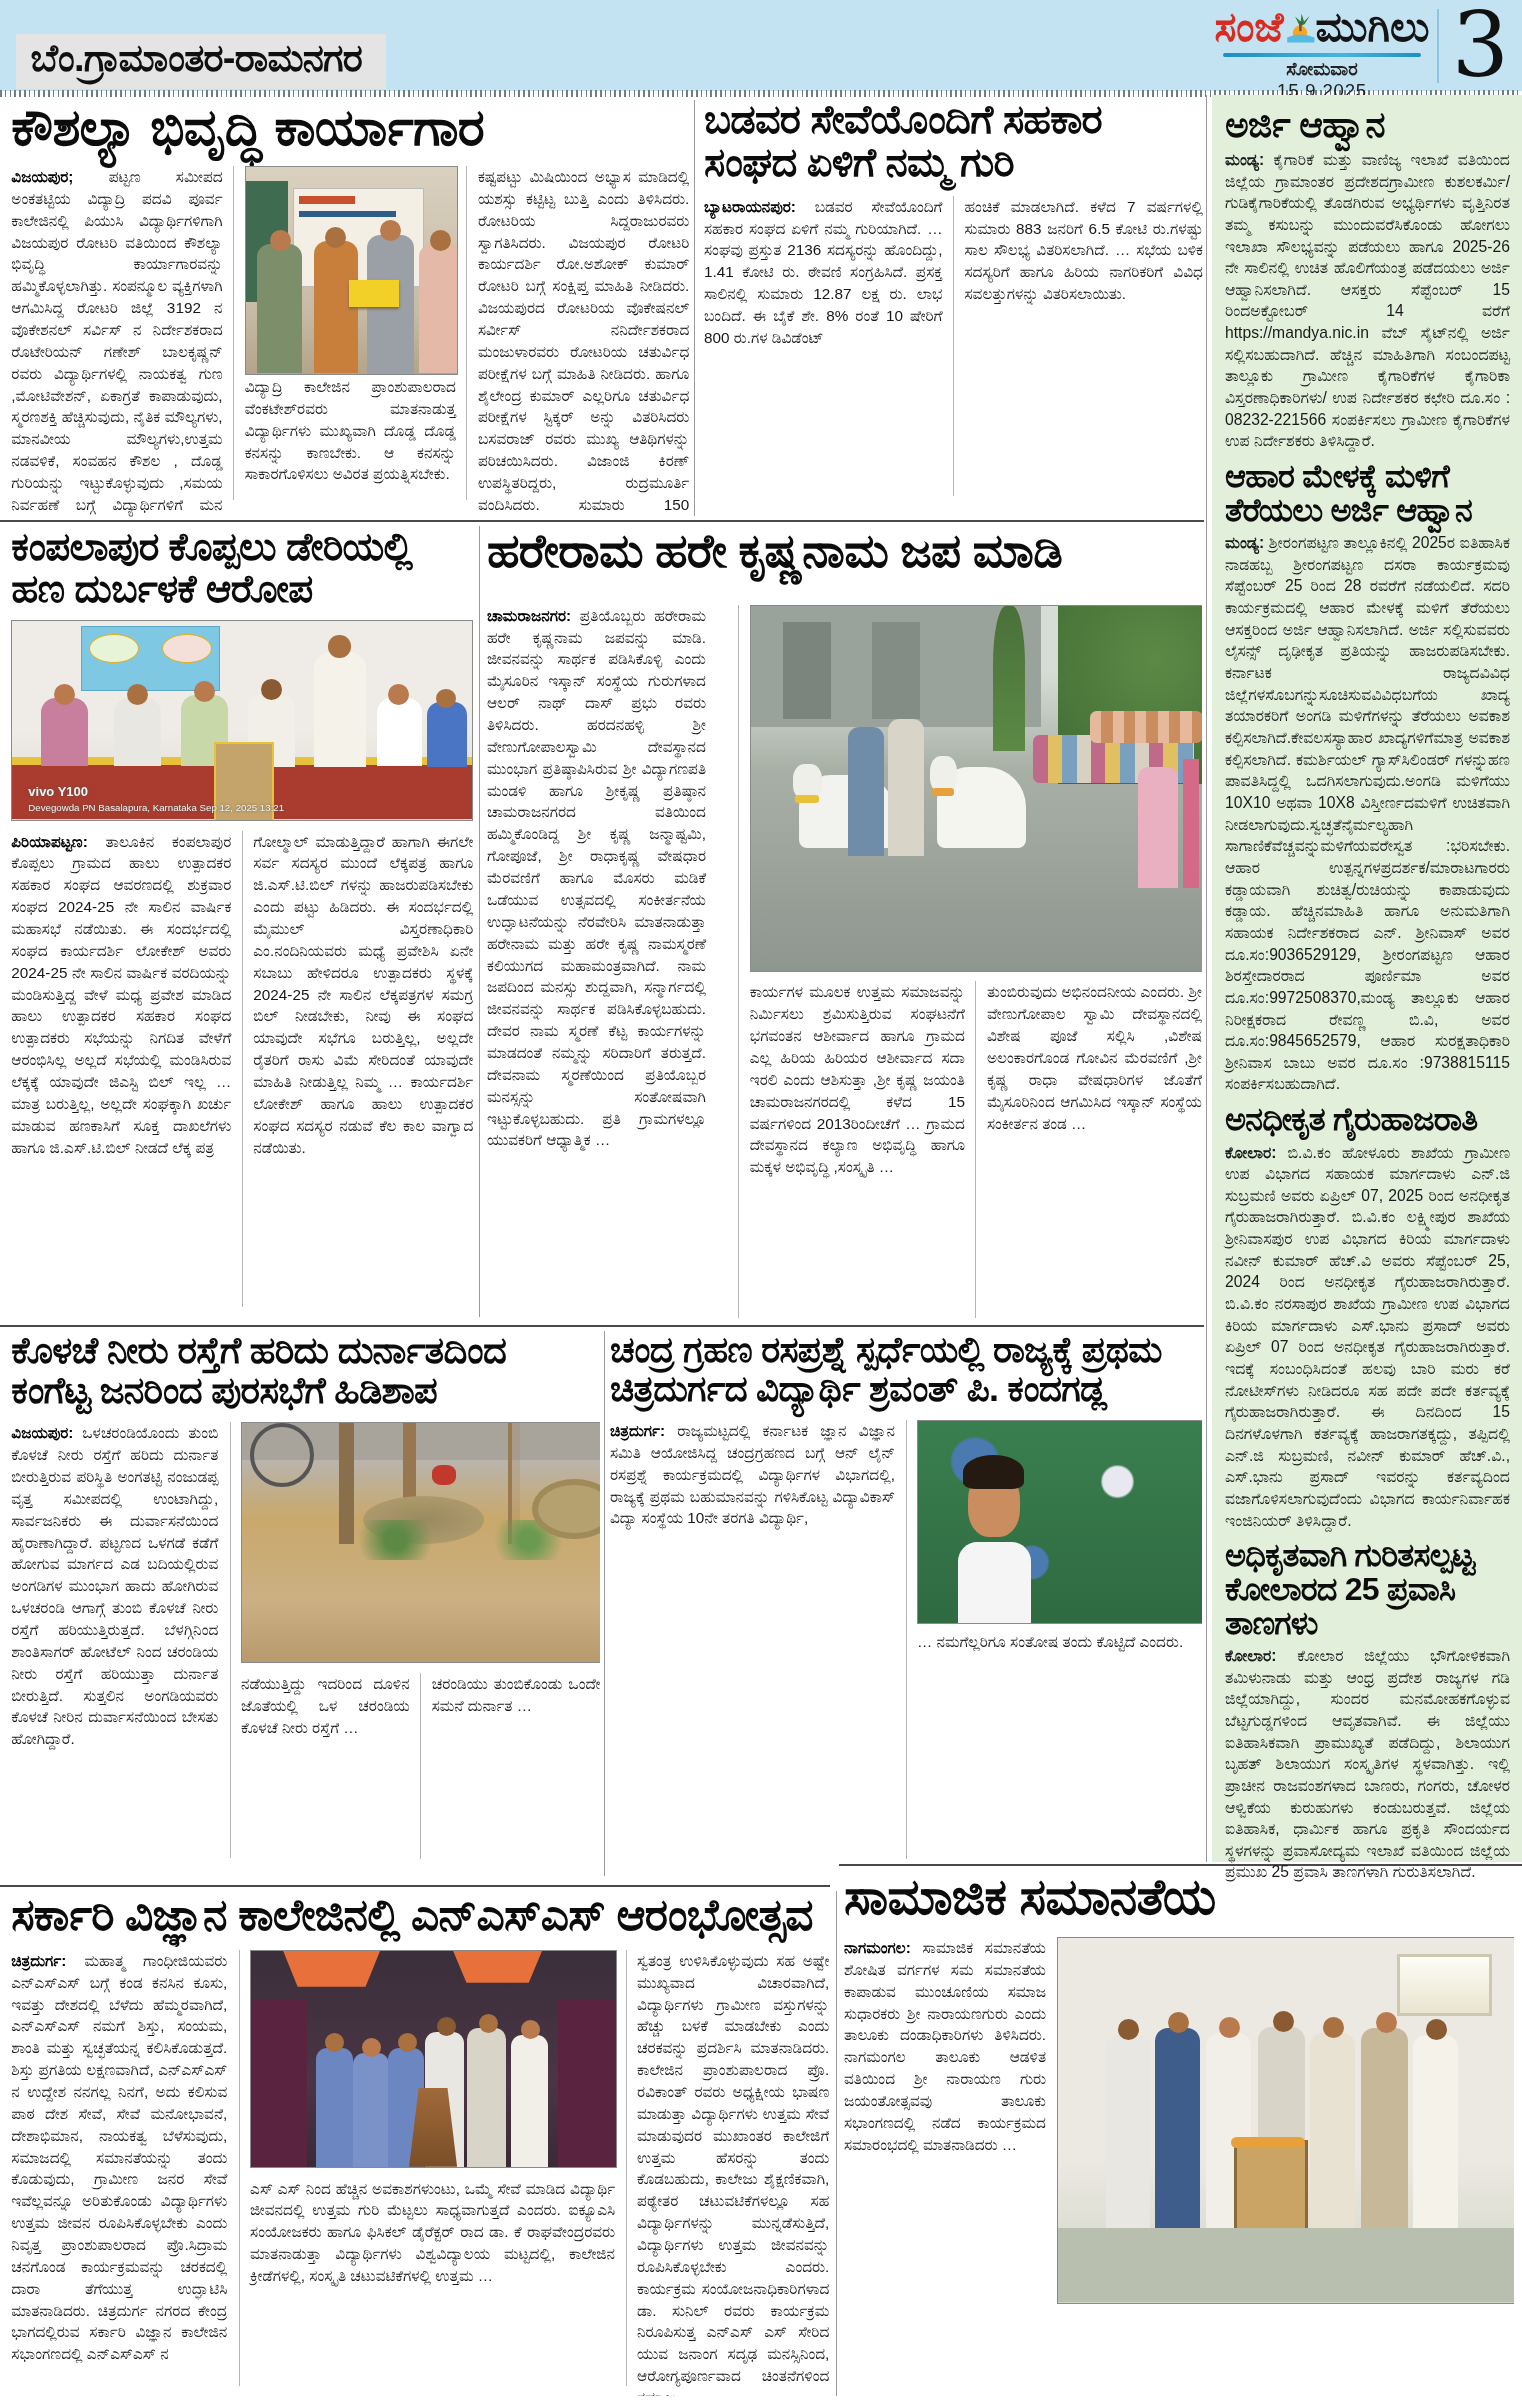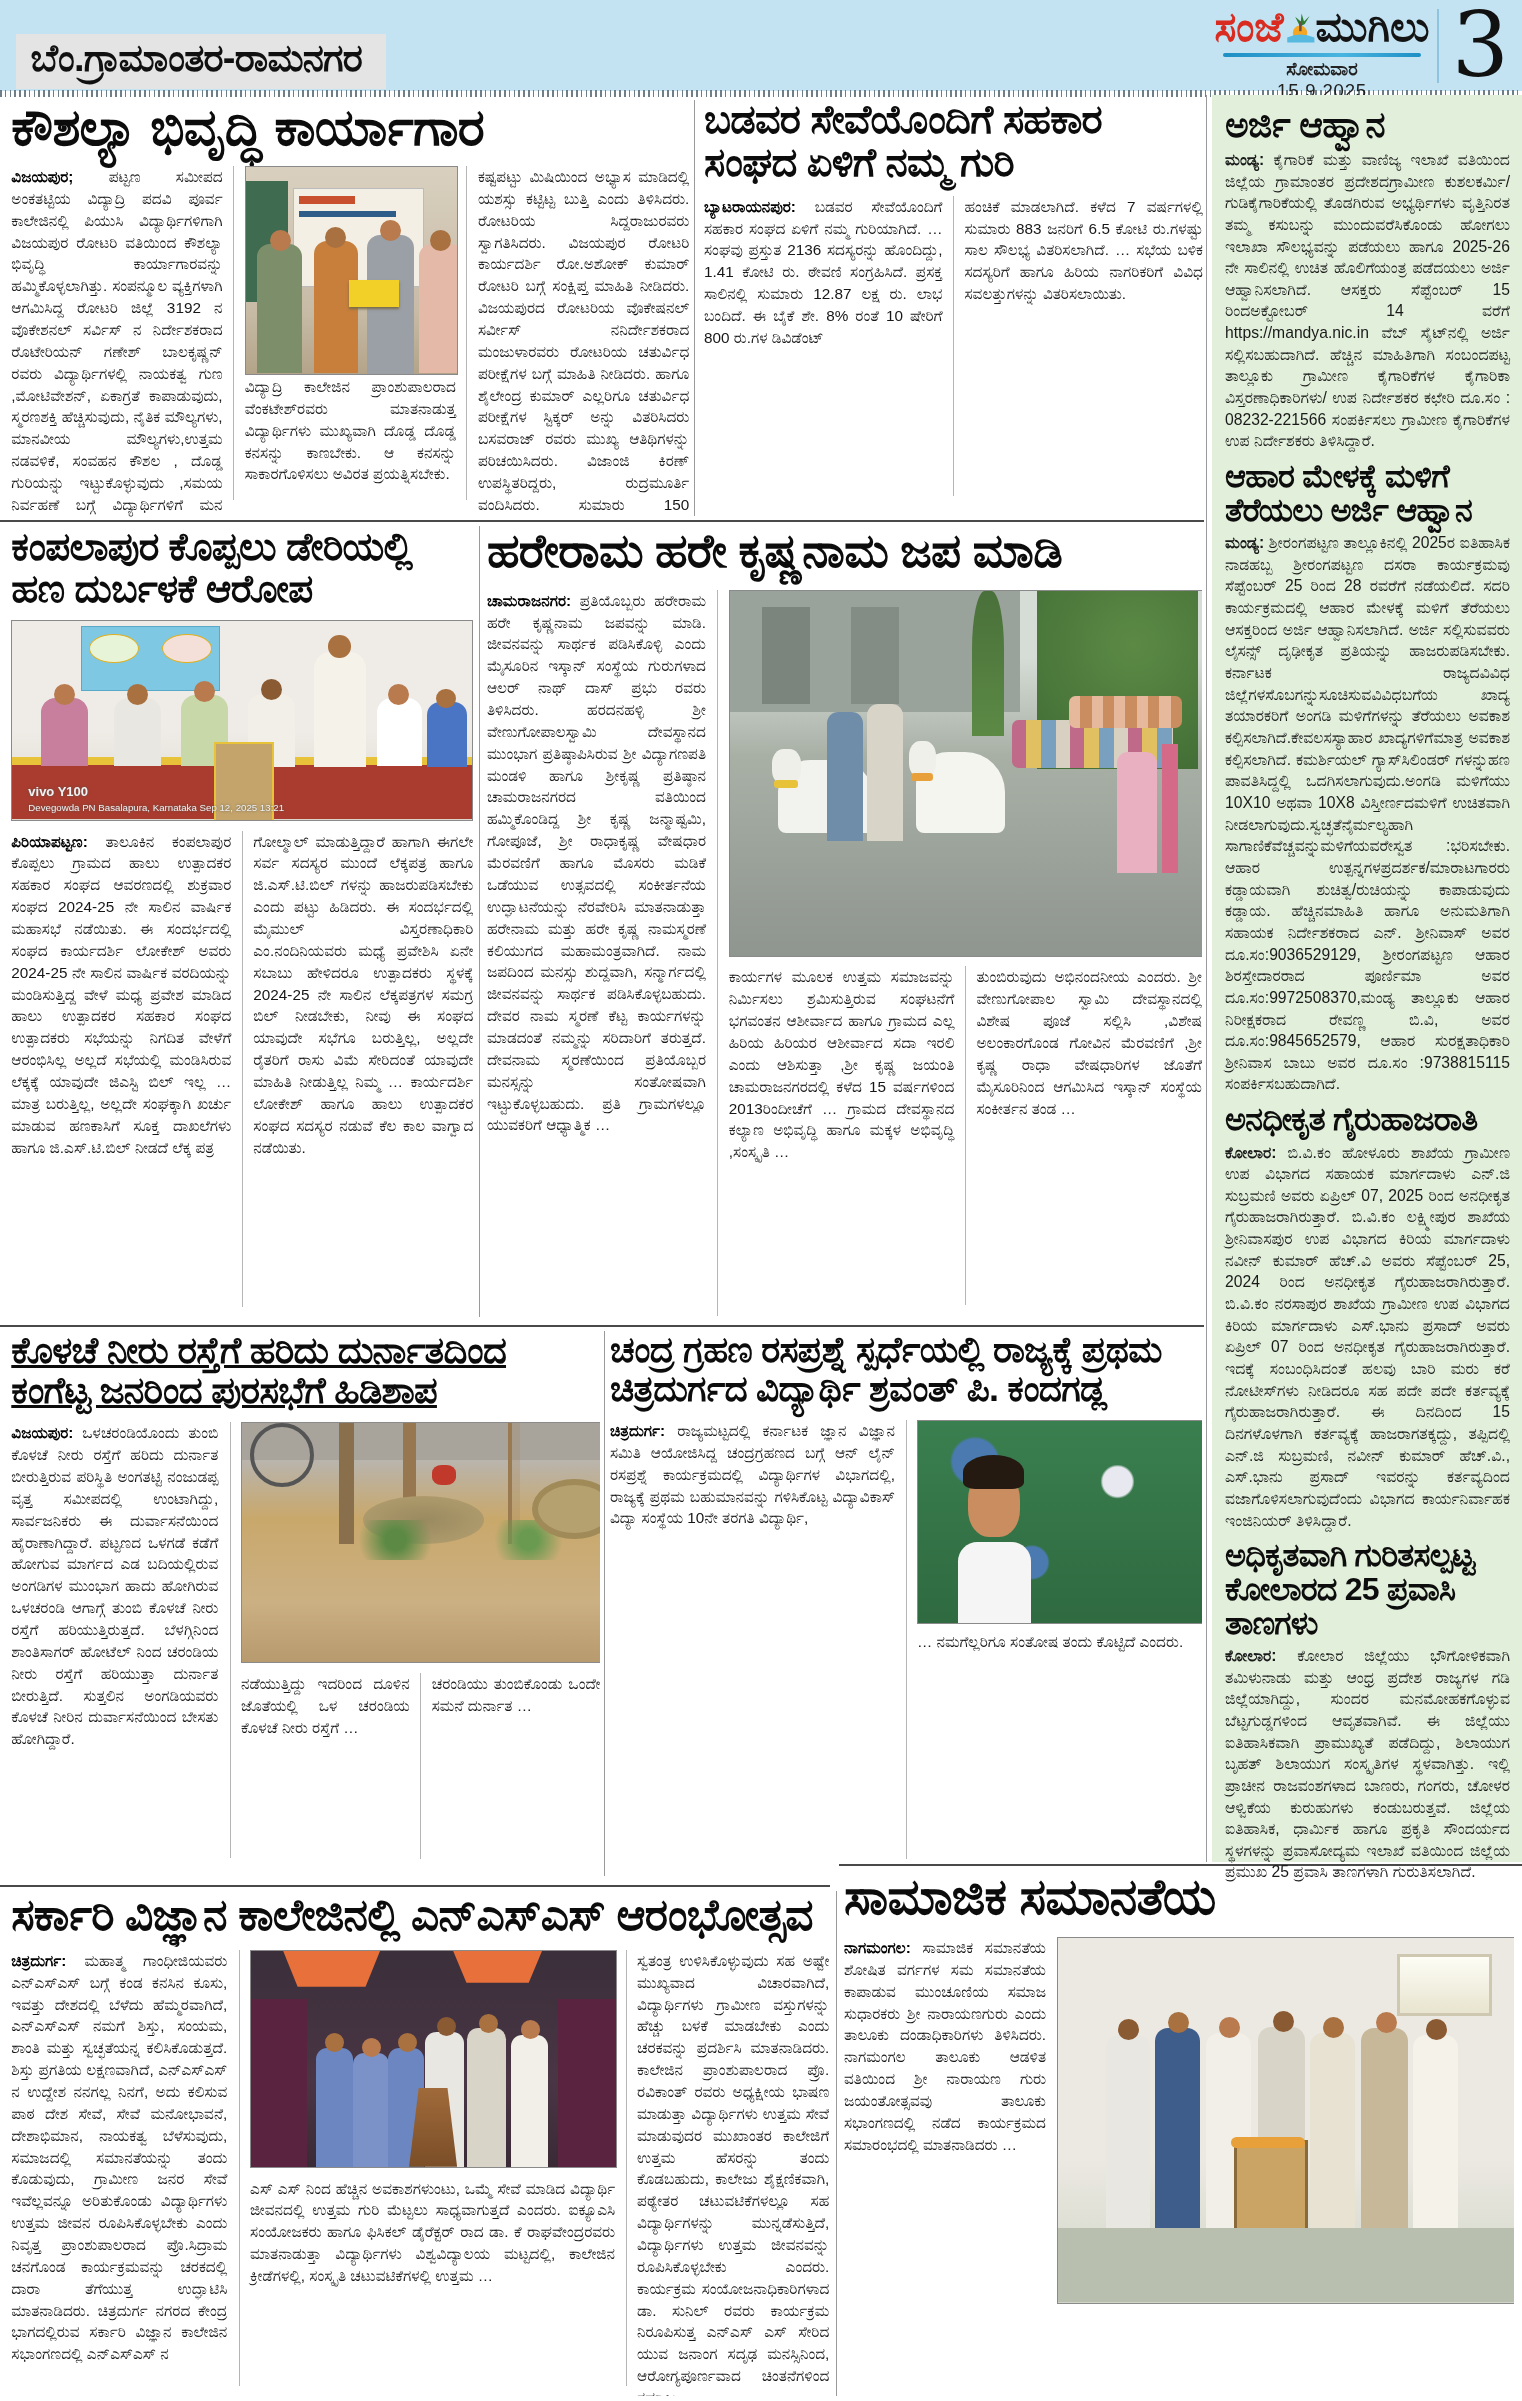--- a/index.html
+++ b/index.html
@@ -159,21 +159,21 @@
       <div class="wm" style="bottom:6.5px;">Devegowda PN Basalapura, Karnataka Sep 12, 2025 13:21</div>
     </div>
     <div class="cols" style="height:476px;margin-top:9.7px;">
       <div class="col bodytxt"><b>ಪಿರಿಯಾಪಟ್ಟಣ:</b> <span>ತಾಲೂಕಿನ ಕಂಪಲಾಪುರ ಕೊಪ್ಪಲು ಗ್ರಾಮದ ಹಾಲು ಉತ್ಪಾದಕರ ಸಹಕಾರ ಸಂಘದ ಆವರಣದಲ್ಲಿ ಶುಕ್ರವಾರ ಸಂಘದ 2024-25 ನೇ ಸಾಲಿನ ವಾರ್ಷಿಕ ಮಹಾಸಭೆ ನಡೆಯಿತು. ಈ ಸಂದರ್ಭದಲ್ಲಿ ಸಂಘದ ಕಾರ್ಯದರ್ಶಿ ಲೋಕೇಶ್ ಅವರು 2024-25 ನೇ ಸಾಲಿನ ವಾರ್ಷಿಕ ವರದಿಯನ್ನು ಮಂಡಿಸುತ್ತಿದ್ದ ವೇಳೆ ಮಧ್ಯ ಪ್ರವೇಶ ಮಾಡಿದ ಹಾಲು ಉತ್ಪಾದಕರ ಸಹಕಾರ ಸಂಘದ ಉತ್ಪಾದಕರು ಸಭೆಯನ್ನು ನಿಗದಿತ ವೇಳೆಗೆ ಆರಂಭಿಸಿಲ್ಲ ಅಲ್ಲದೆ ಸಭೆಯಲ್ಲಿ ಮಂಡಿಸಿರುವ ಲೆಕ್ಕಕ್ಕೆ ಯಾವುದೇ ಜಿಎಸ್ಟಿ ಬಿಲ್ ಇಲ್ಲ … ಮಾತ್ರ ಬರುತ್ತಿಲ್ಲ, ಅಲ್ಲದೇ ಸಂಘಕ್ಕಾಗಿ ಖರ್ಚು ಮಾಡುವ ಹಣಕಾಸಿಗೆ ಸೂಕ್ತ ದಾಖಲೆಗಳು ಹಾಗೂ ಜಿ.ಎಸ್.ಟಿ.ಬಿಲ್ ನೀಡದೆ ಲೆಕ್ಕ ಪತ್ರ</span></div>
       <div class="col bodytxt"><span>ಗೋಲ್ಮಾಲ್ ಮಾಡುತ್ತಿದ್ದಾರೆ ಹಾಗಾಗಿ ಈಗಲೇ ಸರ್ವ ಸದಸ್ಯರ ಮುಂದೆ ಲೆಕ್ಕಪತ್ರ ಹಾಗೂ ಜಿ.ಎಸ್.ಟಿ.ಬಿಲ್ ಗಳನ್ನು ಹಾಜರುಪಡಿಸಬೇಕು ಎಂದು ಪಟ್ಟು ಹಿಡಿದರು. ಈ ಸಂದರ್ಭದಲ್ಲಿ ಮೈಮುಲ್ ವಿಸ್ತರಣಾಧಿಕಾರಿ ಎಂ.ನಂದಿನಿಯವರು ಮಧ್ಯೆ ಪ್ರವೇಶಿಸಿ ಏನೇ ಸಬಾಬು ಹೇಳಿದರೂ ಉತ್ಪಾದಕರು ಸ್ಥಳಕ್ಕೆ 2024-25 ನೇ ಸಾಲಿನ ಲೆಕ್ಕಪತ್ರಗಳ ಸಮಗ್ರ ಬಿಲ್ ನೀಡಬೇಕು, ನೀವು ಈ ಸಂಘದ ಯಾವುದೇ ಸಭೆಗೂ ಬರುತ್ತಿಲ್ಲ, ಅಲ್ಲದೇ ರೈತರಿಗೆ ರಾಸು ವಿಮೆ ಸೇರಿದಂತೆ ಯಾವುದೇ ಮಾಹಿತಿ ನೀಡುತ್ತಿಲ್ಲ ನಿಮ್ಮ … ಕಾರ್ಯದರ್ಶಿ ಲೋಕೇಶ್ ಹಾಗೂ ಹಾಲು ಉತ್ಪಾದಕರ ಸಂಘದ ಸದಸ್ಯರ ನಡುವೆ ಕೆಲ ಕಾಲ ವಾಗ್ವಾದ ನಡೆಯಿತು.</span></div>
     </div>
   </section>
 
   <section class="art" style="left:487px;top:526px;width:715px;height:792px;">
     <div class="hl center" style="font-size:47px;">ಹರೇರಾಮ ಹರೇ ಕೃಷ್ಣನಾಮ ಜಪ ಮಾಡಿ</div>
-    <div style="display:flex;margin-top:13px;height:726px;">
+    <div style="display:flex;margin-top:28px;height:726px;gap:21px;">
       <div class="bodytxt" style="width:219px;flex:none;"><b>ಚಾಮರಾಜನಗರ:</b> <span>ಪ್ರತಿಯೊಬ್ಬರು ಹರೇರಾಮ ಹರೇ ಕೃಷ್ಣನಾಮ ಜಪವನ್ನು ಮಾಡಿ. ಜೀವನವನ್ನು ಸಾರ್ಥಕ ಪಡಿಸಿಕೊಳ್ಳಿ ಎಂದು ಮೈಸೂರಿನ ಇಸ್ಕಾನ್ ಸಂಸ್ಥೆಯ ಗುರುಗಳಾದ ಆಲರ್ ನಾಥ್ ದಾಸ್ ಪ್ರಭು ರವರು ತಿಳಿಸಿದರು. ಹರದನಹಳ್ಳಿ ಶ್ರೀ ವೇಣುಗೋಪಾಲಸ್ವಾಮಿ ದೇವಸ್ಥಾನದ ಮುಂಭಾಗ ಪ್ರತಿಷ್ಠಾಪಿಸಿರುವ ಶ್ರೀ ವಿದ್ಯಾಗಣಪತಿ ಮಂಡಳಿ ಹಾಗೂ ಶ್ರೀಕೃಷ್ಣ ಪ್ರತಿಷ್ಠಾನ ಚಾಮರಾಜನಗರದ ವತಿಯಿಂದ ಹಮ್ಮಿಕೊಂಡಿದ್ದ ಶ್ರೀ ಕೃಷ್ಣ ಜನ್ಮಾಷ್ಟಮಿ, ಗೋಪೂಜೆ, ಶ್ರೀ ರಾಧಾಕೃಷ್ಣ ವೇಷಧಾರ ಮೆರವಣಿಗೆ ಹಾಗೂ ಮೊಸರು ಮಡಿಕೆ ಒಡೆಯುವ ಉತ್ಸವದಲ್ಲಿ ಸಂಕೀರ್ತನೆಯ ಉದ್ಘಾಟನೆಯನ್ನು ನೆರವೇರಿಸಿ ಮಾತನಾಡುತ್ತಾ ಹರೇನಾಮ ಮತ್ತು ಹರೇ ಕೃಷ್ಣ ನಾಮಸ್ಮರಣೆ ಕಲಿಯುಗದ ಮಹಾಮಂತ್ರವಾಗಿದೆ. ನಾಮ ಜಪದಿಂದ ಮನಸ್ಸು ಶುದ್ದವಾಗಿ, ಸನ್ಮಾರ್ಗದಲ್ಲಿ ಜೀವನವನ್ನು ಸಾರ್ಥಕ ಪಡಿಸಿಕೊಳ್ಳಬಹುದು. ದೇವರ ನಾಮ ಸ್ಮರಣೆ ಕೆಟ್ಟ ಕಾರ್ಯಗಳನ್ನು ಮಾಡದಂತೆ ನಮ್ಮನ್ನು ಸರಿದಾರಿಗೆ ತರುತ್ತದೆ. ದೇವನಾಮ ಸ್ಮರಣೆಯಿಂದ ಪ್ರತಿಯೊಬ್ಬರ ಮನಸ್ಸನ್ನು ಸಂತೋಷವಾಗಿ ಇಟ್ಟುಕೊಳ್ಳಬಹುದು. ಪ್ರತಿ ಗ್ರಾಮಗಳಲ್ಲೂ ಯುವಕರಿಗೆ ಆಧ್ಯಾತ್ಮಿಕ …</span></div>
       <div style="flex:1;margin-left:11.3px;border-left:0.8px solid #b5b5b5;padding-left:10.5px;">
         <div class="photo" style="width:100%;height:365px;background:linear-gradient(#d6ddd6 18%,#a8b0a6 45%,#8f958f);">
           <div class="shape" style="left:0;top:0;width:290px;height:121px;background:#9aa39b;"></div>
           <div class="shape" style="left:32px;top:16px;width:48px;height:97px;background:#7c857d;"></div>
           <div class="shape" style="left:121px;top:16px;width:48px;height:97px;background:#848d85;"></div>
           <div class="shape" style="left:307px;top:0;width:161px;height:178px;background:radial-gradient(circle at 60% 30%,#5c8a45,#3f6b34);"></div>
           <div class="shape" style="left:242px;top:0;width:32px;height:145px;background:linear-gradient(#49703a,#5c8a45);border-radius:40% 40% 0 0;"></div>
           <div class="shape" style="left:48px;top:169px;width:97px;height:73px;background:#f2f2ee;border-radius:32px 40px 8px 8px;"></div>
           <div class="shape" style="left:42px;top:158px;width:29px;height:36px;background:#efefea;border-radius:40%;"></div>
@@ -190,21 +190,21 @@
         </div>
         <div class="cols" style="height:339px;margin-top:9.7px;">
           <div class="col bodytxt"><span>ಕಾರ್ಯಗಳ ಮೂಲಕ ಉತ್ತಮ ಸಮಾಜವನ್ನು ನಿರ್ಮಿಸಲು ಶ್ರಮಿಸುತ್ತಿರುವ ಸಂಘಟನೆಗೆ ಭಗವಂತನ ಆಶೀರ್ವಾದ ಹಾಗೂ ಗ್ರಾಮದ ಎಲ್ಲ ಹಿರಿಯ ಹಿರಿಯರ ಆಶೀರ್ವಾದ ಸದಾ ಇರಲಿ ಎಂದು ಆಶಿಸುತ್ತಾ ,ಶ್ರೀ ಕೃಷ್ಣ ಜಯಂತಿ ಚಾಮರಾಜನಗರದಲ್ಲಿ ಕಳೆದ 15 ವರ್ಷಗಳಿಂದ 2013ರಿಂದೀಚೆಗೆ … ಗ್ರಾಮದ ದೇವಸ್ಥಾನದ ಕಲ್ಯಾಣ ಅಭಿವೃದ್ಧಿ ಹಾಗೂ ಮಕ್ಕಳ ಅಭಿವೃದ್ಧಿ ,ಸಂಸ್ಕೃತಿ …</span></div>
           <div class="col bodytxt"><span>ತುಂಬಿರುವುದು ಅಭಿನಂದನೀಯ ಎಂದರು. ಶ್ರೀ ವೇಣುಗೋಪಾಲ ಸ್ವಾಮಿ ದೇವಸ್ಥಾನದಲ್ಲಿ ವಿಶೇಷ ಪೂಜೆ ಸಲ್ಲಿಸಿ ,ವಿಶೇಷ ಅಲಂಕಾರಗೊಂಡ ಗೋವಿನ ಮೆರವಣಿಗೆ ,ಶ್ರೀ ಕೃಷ್ಣ ರಾಧಾ ವೇಷಧಾರಿಗಳ ಜೊತೆಗೆ ಮೈಸೂರಿನಿಂದ ಆಗಮಿಸಿದ ಇಸ್ಕಾನ್ ಸಂಸ್ಥೆಯ ಸಂಕೀರ್ತನ ತಂಡ …</span></div>
         </div>
       </div>
     </div>
   </section>
 
   <section class="art" style="left:11.3px;top:1331px;width:589px;height:545px;">
-    <div class="hl center" style="font-size:37px;text-decoration:underline;">
+    <div class="hl center" style="font-size:37px;">
       <span>ಕೊಳಚೆ ನೀರು ರಸ್ತೆಗೆ ಹರಿದು ದುರ್ನಾತದಿಂದ</span><br>
       <span>ಕಂಗೆಟ್ಟ ಜನರಿಂದ ಪುರಸಭೆಗೆ ಹಿಡಿಶಾಪ</span>
     </div>
     <div style="display:flex;margin-top:11.3px;height:436px;">
       <div class="bodytxt" style="width:207px;flex:none;"><b>ವಿಜಯಪುರ:</b> <span>ಒಳಚರಂಡಿಯೊಂದು ತುಂಬಿ ಕೊಳಚೆ ನೀರು ರಸ್ತೆಗೆ ಹರಿದು ದುರ್ನಾತ ಬೀರುತ್ತಿರುವ ಪರಿಸ್ಥಿತಿ ಅಂಗತಟ್ಟಿ ನಂಜುಡಪ್ಪ ವೃತ್ತ ಸಮೀಪದಲ್ಲಿ ಉಂಟಾಗಿದ್ದು, ಸಾರ್ವಜನಿಕರು ಈ ದುರ್ವಾಸನೆಯಿಂದ ಹೈರಾಣಾಗಿದ್ದಾರೆ. ಪಟ್ಟಣದ ಒಳಗಡೆ ಕಡೆಗೆ ಹೋಗುವ ಮಾರ್ಗದ ಎಡ ಬದಿಯಲ್ಲಿರುವ ಅಂಗಡಿಗಳ ಮುಂಭಾಗ ಹಾದು ಹೋಗಿರುವ ಒಳಚರಂಡಿ ಆಗಾಗ್ಗೆ ತುಂಬಿ ಕೊಳಚೆ ನೀರು ರಸ್ತೆಗೆ ಹರಿಯುತ್ತಿರುತ್ತದೆ. ಬೆಳಗ್ಗಿನಿಂದ ಶಾಂತಿಸಾಗರ್ ಹೋಟೆಲ್ ನಿಂದ ಚರಂಡಿಯ ನೀರು ರಸ್ತೆಗೆ ಹರಿಯುತ್ತಾ ದುರ್ನಾತ ಬೀರುತ್ತಿದೆ. ಸುತ್ತಲಿನ ಅಂಗಡಿಯವರು ಕೊಳಚೆ ನೀರಿನ ದುರ್ವಾಸನೆಯಿಂದ ಬೇಸತು ಹೋಗಿದ್ದಾರೆ.</span></div>
       <div style="flex:1;margin-left:11.3px;border-left:0.8px solid #b5b5b5;padding-left:10.5px;">
         <div class="photo" style="width:100%;height:239px;background:linear-gradient(#b9b4ac 16%,#c9a86b 40%,#cbb083 75%,#b79a6d);">
           <div class="shape" style="left:0;top:0;width:100%;height:37px;background:#a8a49c;"></div>
           <div class="shape" style="left:8px;top:0;width:56px;height:56px;border:4.8px solid #555;border-radius:50%;background:transparent;"></div>
           <div class="shape" style="left:97px;top:0;width:14.5px;height:121px;background:#8a6f4d;"></div>

